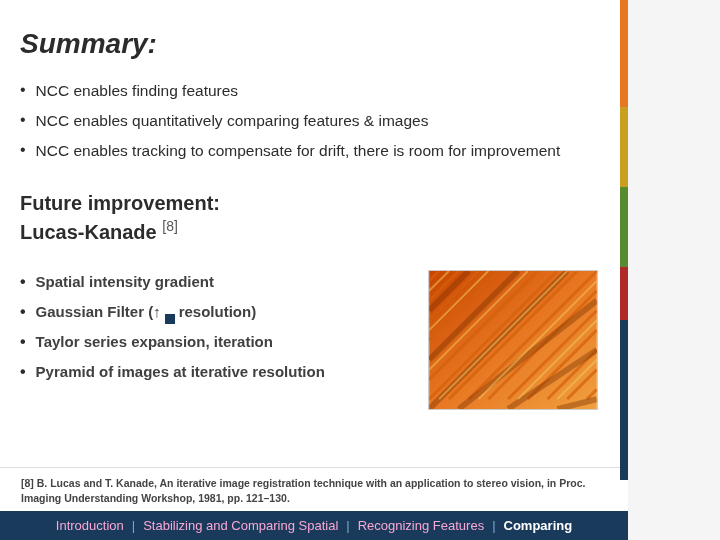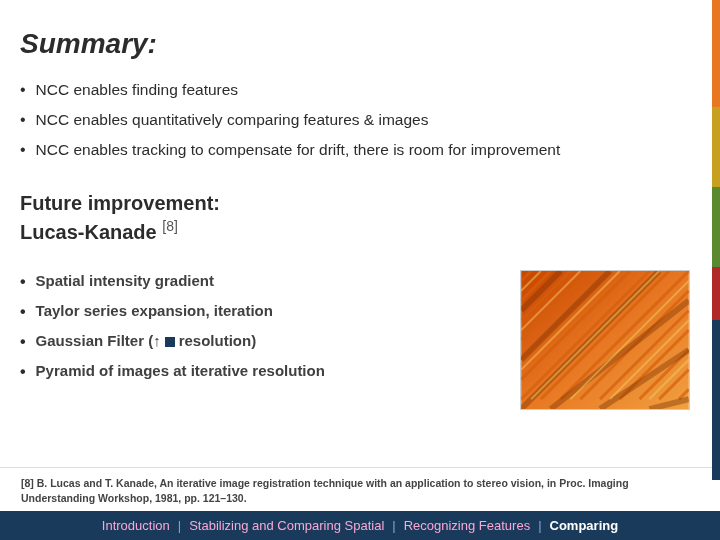--- a/index.html
+++ b/index.html
@@ -7,21 +7,21 @@
     body {
       width: 720px;
       height: 540px;
       font-family: Arial, sans-serif;
       background: #f5f5f5;
       overflow: hidden;
       position: relative;
     }
 
     .slide {
-      width: 720px;
+      width: 628px;
       height: 540px;
       background: #ffffff;
       position: relative;
       display: flex;
       flex-direction: column;
     }
 
     .main-content {
       flex: 1;
       padding: 28px 30px 10px 20px;
@@ -37,21 +37,21 @@
       font-style: italic;
     }
 
     .bullet-list {
       list-style: none;
       margin-bottom: 22px;
     }
 
     .bullet-list li {
       display: flex;
-      align-items: center;
+      align-items: flex-end;
       font-size: 15.5px;
       color: #2c2c2c;
       margin-bottom: 6px;
       line-height: 1.5;
     }
 
     .bullet-list li::before {
       content: "•";
       margin-right: 10px;
       font-size: 16px;
@@ -192,25 +192,25 @@
       <span>Lucas-Kanade</span> <span class="ref">[8]</span>
     </div>
 
     <div class="lower-section">
       <div class="lower-bullets">
         <ul class="bullet-list">
           <li>
               <span>Spatial intensity gradient</span>
             </li>
           <li>
+            Gaussian Filter (↑ <span class="small-square"></span> resolution)
+          </li>
+          <li>
               <span>Taylor series expansion, iteration</span>
             </li>
-          <li>
-            Gaussian Filter (↑ <span class="small-square"></span> resolution)
-          </li>
           <li>
               <span>Pyramid of images at iterative resolution</span>
             </li>
         </ul>
       </div>
 
       <div class="image-container">
         <svg class="image-placeholder" viewBox="0 0 170 140" xmlns="http://www.w3.org/2000/svg">
           <defs>
             <linearGradient id="bgGrad" x1="0%" y1="0%" x2="100%" y2="100%">

